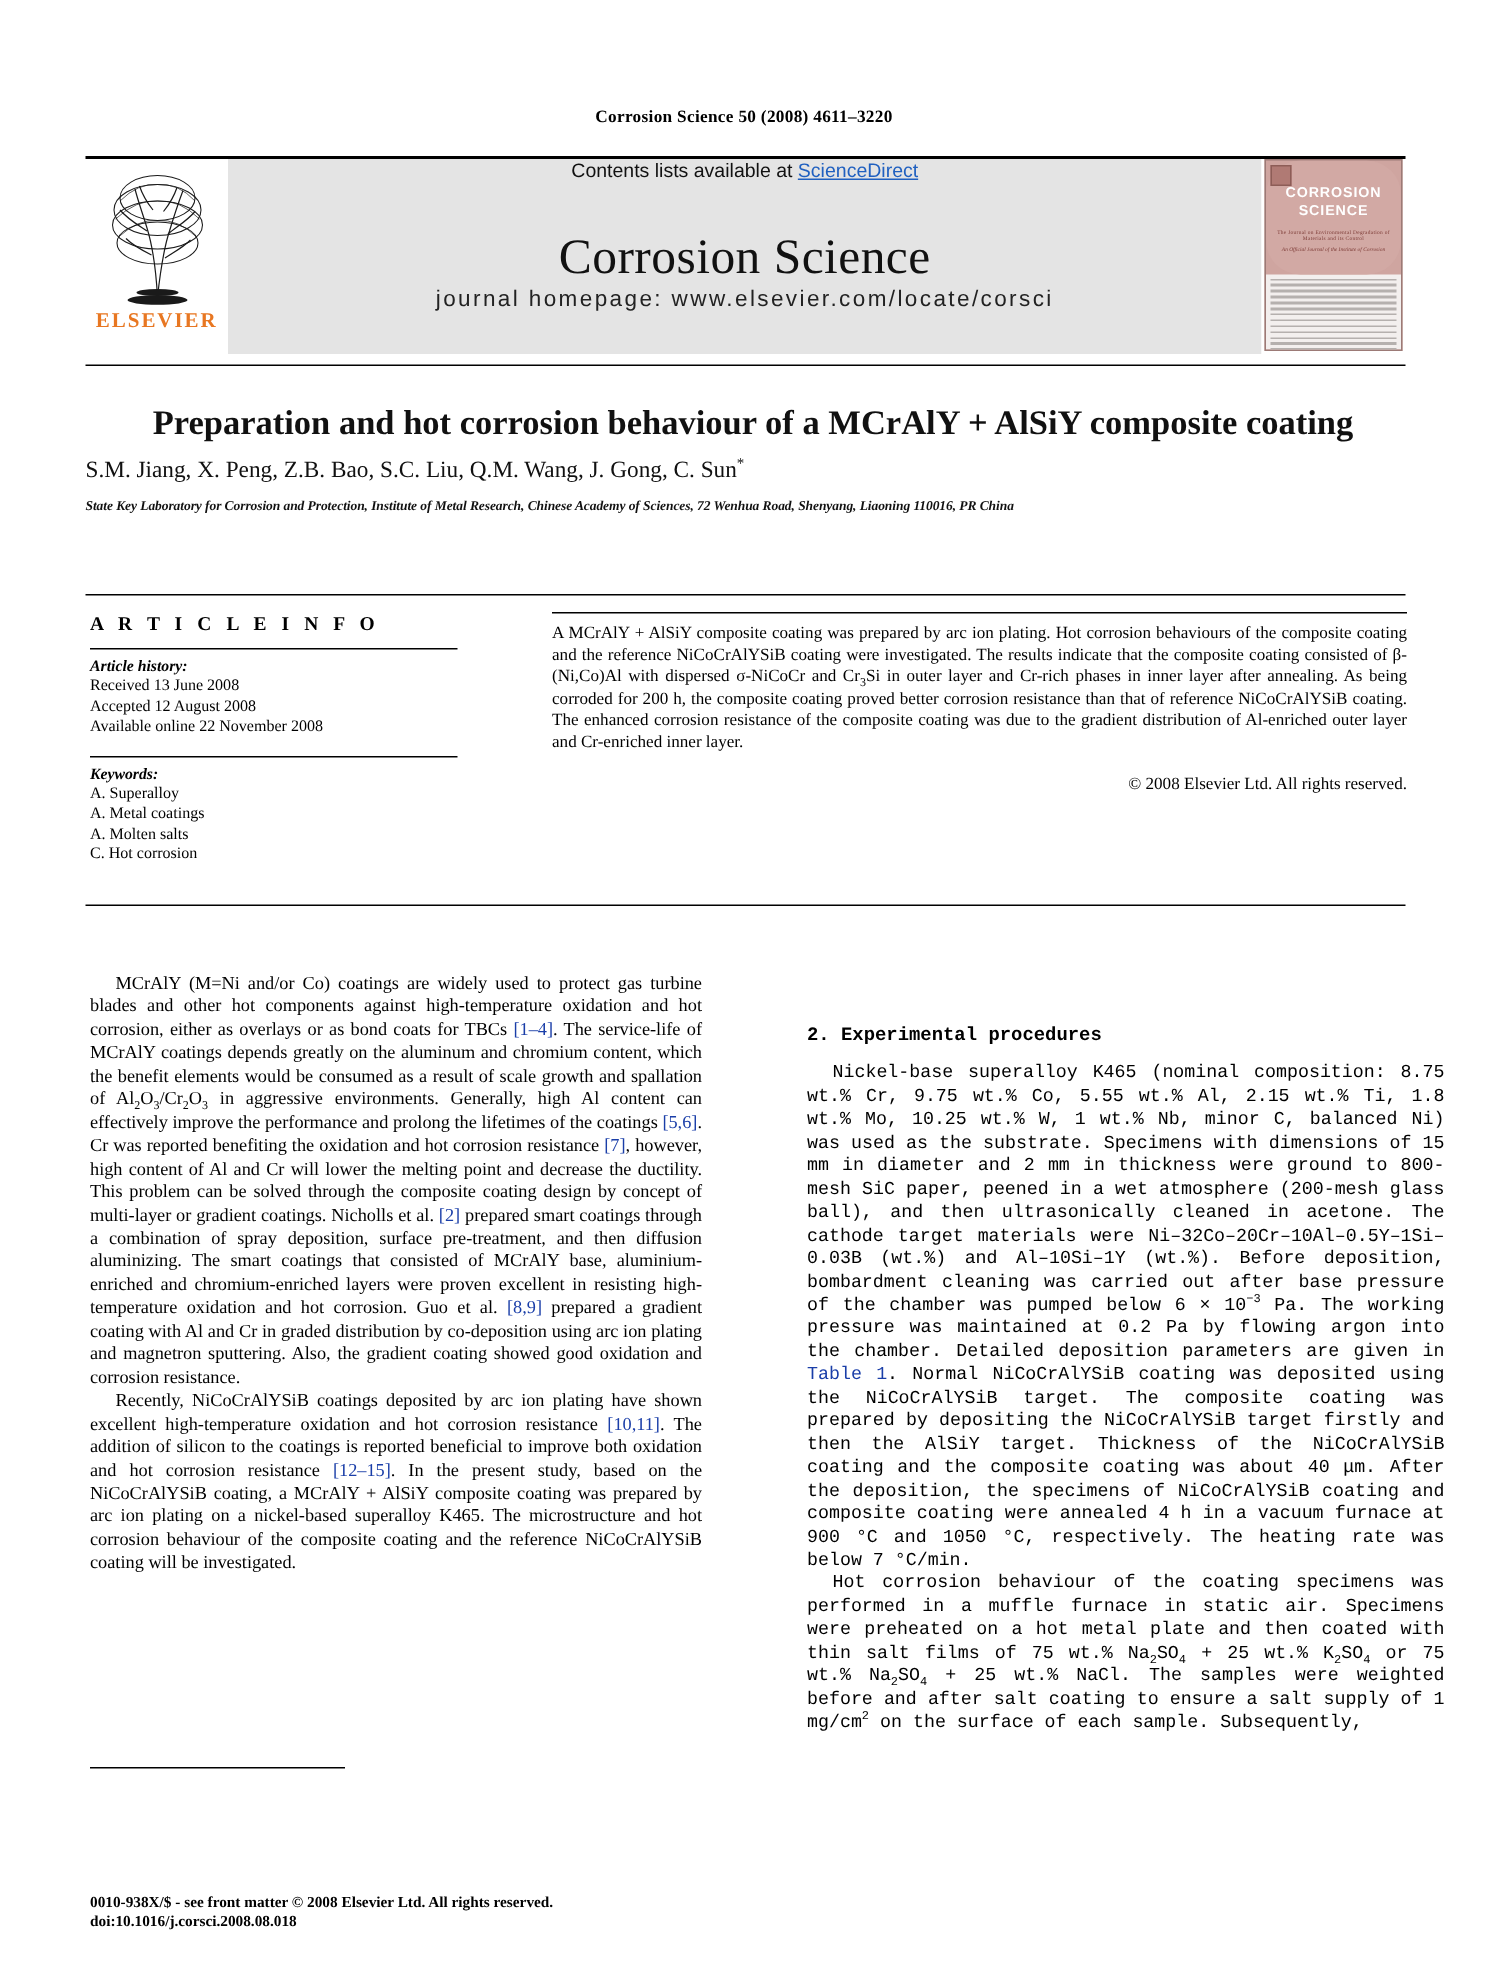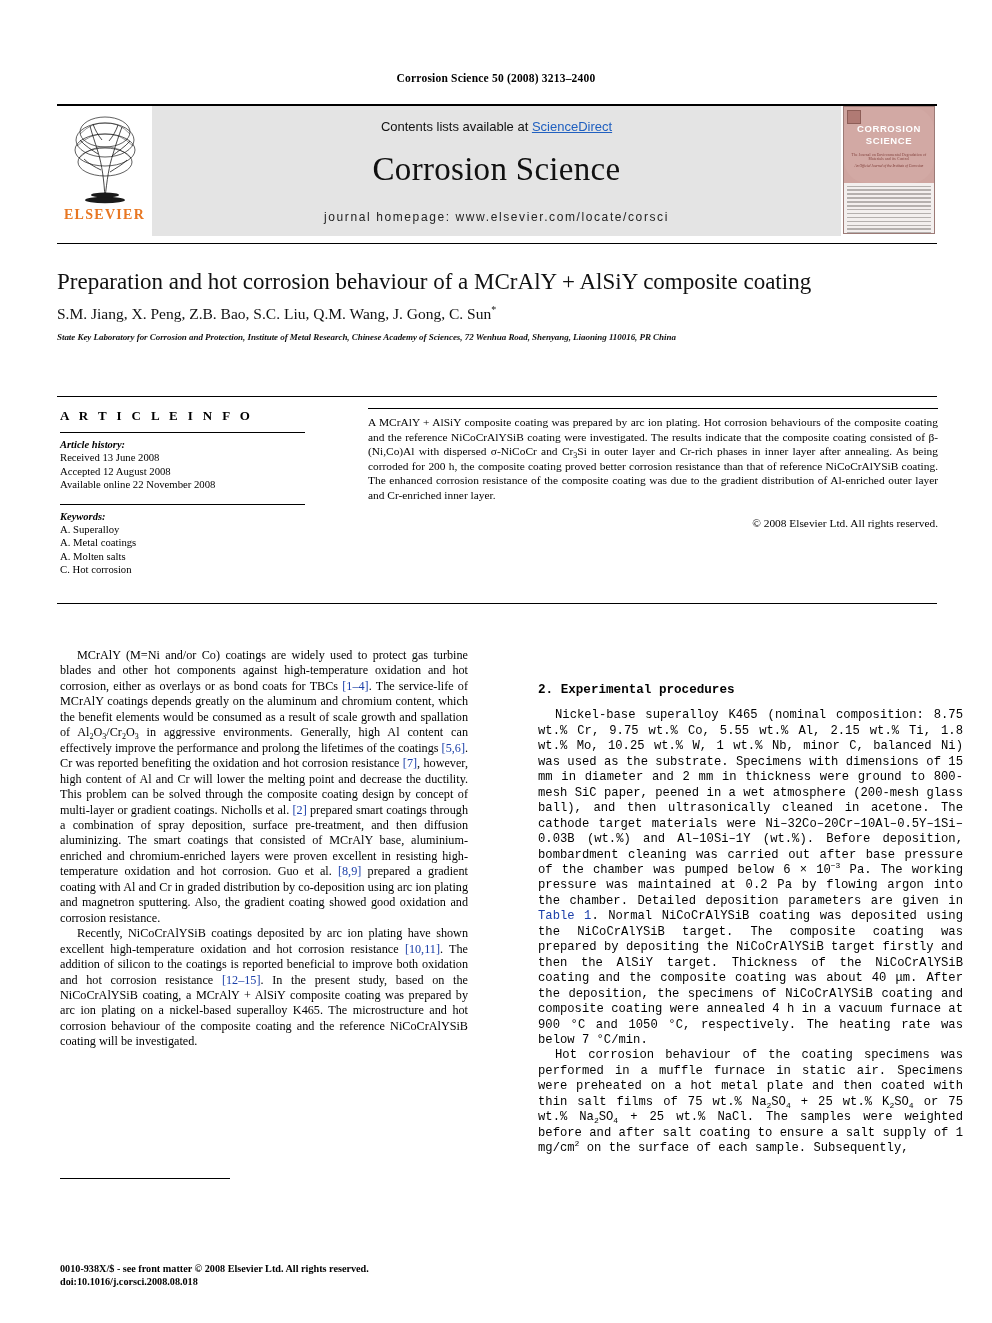--- a/index.html
+++ b/index.html
@@ -65,40 +65,38 @@
     font-weight: bold;
     margin-top: 1px;
   }
   .center-cell {
     flex: 1 1 auto;
     background: #e4e4e4;
     display: flex;
     flex-direction: column;
     align-items: center;
     justify-content: flex-start;
-    padding-top: 13px;
     box-sizing: border-box;
   }
   .contents-line {
     font-size: 13px;
     font-family: "Liberation Sans", sans-serif;
     color: #111;
   }
   .sd-link { color: #2060c0; }
   .journal-title {
     font-family: "Liberation Serif", serif;
     font-size: 33px;
-    margin-top: 17px;
+    margin-top: 33px;
     letter-spacing: .3px;
     color: #111;
   }
   .homepage-line {
-    margin-top: 22px;
     font-family: "Liberation Sans", sans-serif;
-    font-size: 12px;
+    font-size: 15px;
     letter-spacing: 1.6px;
     color: #222;
   }
   .cover-cell {
     width: 96px;
     flex: 0 0 96px;
     background: #ffffff;
     display: flex;
     align-items: flex-start;
     justify-content: center;
@@ -166,24 +164,25 @@
   
   .title-rule-top {
     position: absolute;
     top: 243px; left: 57px; width: 880px;
     border-top: 1px solid #000;
   }
   .article-title {
     position: absolute;
     top: 268px; left: 57px; width: 890px;
     font-size: 23px;
-    font-weight: normal;
+    font-weight: bold;
     line-height: 28px;
     color: #111;
     margin: 0;
+    text-align: center;
   }
   .authors {
     position: absolute;
     top: 305px; left: 57px; width: 890px;
     font-size: 15.5px;
     color: #111;
   }
   .authors sup { font-size: 10px; }
   .affil {
     position: absolute;
@@ -291,21 +290,21 @@
     font-size: 10.2px;
     line-height: 13.4px;
     font-weight: bold;
   }
 </style>
 </head>
 <body>
 
 <div class="page">
 
-  <div class="runhead">Corrosion Science 50 (2008) 3213–2400</div>
+  <div class="runhead">Corrosion Science 50 (2008) 4611–3220</div>
 
   <div class="masthead">
 
     <div class="logo-cell">
       <svg class="tree-svg" width="74" height="96" viewBox="0 0 74 96">
         <g fill="none" stroke="#1a1a1a" stroke-width="0.8">
           <path d="M37 88 C36 70 34 55 30 42 C27 32 24 24 22 16"></path>
           <path d="M37 88 C39 70 41 56 45 44 C48 34 51 25 54 17"></path>
           <path d="M30 44 C24 40 17 36 12 30"></path>
           <path d="M44 46 C50 41 57 37 62 31"></path>

